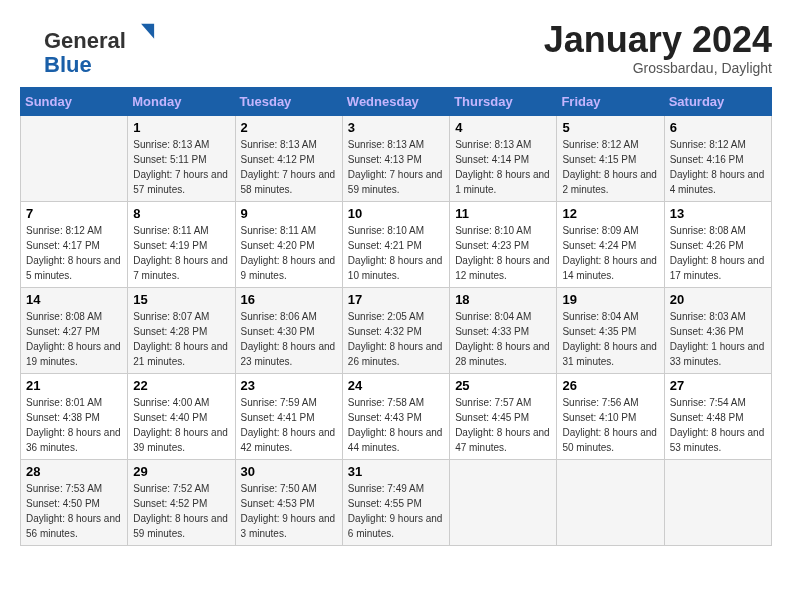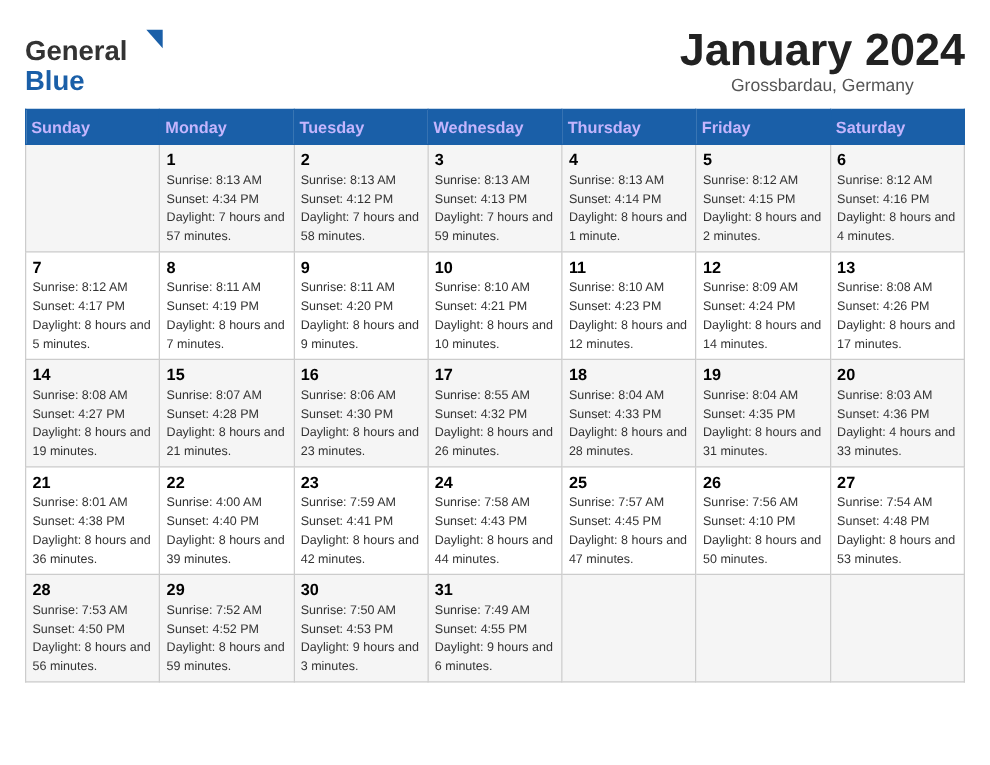--- a/index.html
+++ b/index.html
@@ -8,39 +8,40 @@
       background: #fff;
       width: 792px;
       min-height: 612px;
       padding: 20px;
     }
     .header {
       display: flex;
       justify-content: space-between;
       align-items: flex-start;
       margin-bottom: 10px;
+      margin-left: 24px;
     }
     .logo {
       display: flex;
       align-items: center;
     }
     .logo-text {
       font-size: 22px;
       font-weight: bold;
       line-height: 1.1;
     }
     .logo-general { color: #333; }
     .logo-blue { color: #1a5fa8; }
     .logo-icon {
       width: 28px;
       height: 28px;
       margin-left: 2px;
     }
     .title-block {
-      text-align: center;
+      text-align: right;
     }
     .month-title {
       font-size: 36px;
       font-weight: bold;
       color: #222;
       line-height: 1.1;
     }
     .location {
       font-size: 14px;
       color: #555;
@@ -95,21 +96,21 @@
             <polygon points="14,4 28,4 28,20" fill="#1a5fa8"></polygon>
           </svg>
       </div>
       <div class="logo-text">
         <span class="logo-blue">Blue</span>
       </div>
     </div>
   </div>
   <div class="title-block">
     <div class="month-title">January 2024</div>
-    <div class="location">Grossbardau, Germany</div>
+    <div class="location">Grossbardau, Daylight</div>
   </div>
 </div>
 
 <table>
   <thead>
     <tr id="header-row">
     <th>Sunday</th>
         <th>Monday</th>
         <th>Tuesday</th>
         <th>Wednesday</th>
@@ -118,21 +119,21 @@
         <th>Saturday</th>
       </tr>
   </thead>
   <tbody id="calendar-body">
   <tr>
         <td></td>
         <td>
           <span class="day-number">1</span>
           <div class="day-info">
             <div>Sunrise: 8:13 AM</div>
-            <div>Sunset: 4:34 PM</div>
+            <div>Sunset: 5:11 PM</div>
             <div>Daylight: 7 hours and 57 minutes.</div>
           </div>
         </td>
         <td>
           <span class="day-number">2</span>
           <div class="day-info">
             <div>Sunrise: 8:13 AM</div>
             <div>Sunset: 4:12 PM</div>
             <div>Daylight: 7 hours and 58 minutes.</div>
           </div>
@@ -249,21 +250,21 @@
           <span class="day-number">16</span>
           <div class="day-info">
             <div>Sunrise: 8:06 AM</div>
             <div>Sunset: 4:30 PM</div>
             <div>Daylight: 8 hours and 23 minutes.</div>
           </div>
         </td>
         <td>
           <span class="day-number">17</span>
           <div class="day-info">
-            <div>Sunrise: 8:55 AM</div>
+            <div>Sunrise: 2:05 AM</div>
             <div>Sunset: 4:32 PM</div>
             <div>Daylight: 8 hours and 26 minutes.</div>
           </div>
         </td>
         <td>
           <span class="day-number">18</span>
           <div class="day-info">
             <div>Sunrise: 8:04 AM</div>
             <div>Sunset: 4:33 PM</div>
             <div>Daylight: 8 hours and 28 minutes.</div>
@@ -275,21 +276,21 @@
             <div>Sunrise: 8:04 AM</div>
             <div>Sunset: 4:35 PM</div>
             <div>Daylight: 8 hours and 31 minutes.</div>
           </div>
         </td>
         <td>
           <span class="day-number">20</span>
           <div class="day-info">
             <div>Sunrise: 8:03 AM</div>
             <div>Sunset: 4:36 PM</div>
-            <div>Daylight: 4 hours and 33 minutes.</div>
+            <div>Daylight: 1 hours and 33 minutes.</div>
           </div>
         </td>
       </tr>
       <tr>
         <td>
           <span class="day-number">21</span>
           <div class="day-info">
             <div>Sunrise: 8:01 AM</div>
             <div>Sunset: 4:38 PM</div>
             <div>Daylight: 8 hours and 36 minutes.</div>

